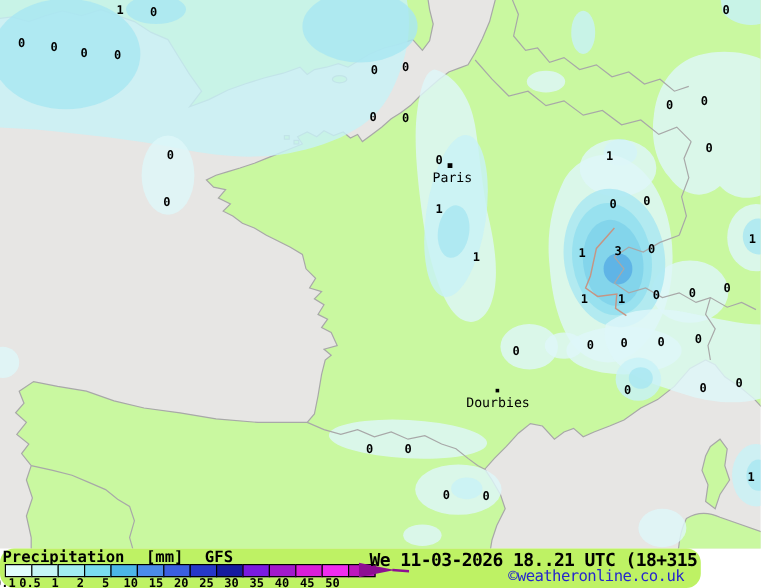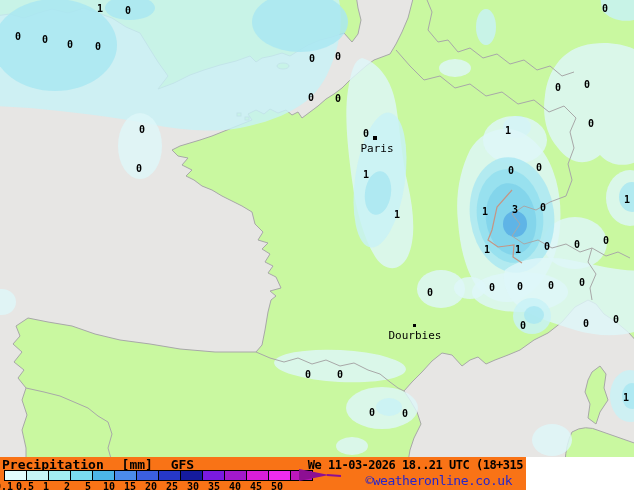--- a/index.html
+++ b/index.html
@@ -13,32 +13,32 @@
   #mapwrap{position:absolute;left:0;top:0;width:634px;height:457px;}
   svg{display:block;}
   .landfill{fill:var(--land);stroke:var(--coast);stroke-width:1;}
   .borderline{fill:none;stroke:var(--coast);stroke-width:1;}
   .riverline{fill:none;stroke:var(--river);stroke-width:1.2;}
   .pr{stroke:none;fill-opacity:.82;}
   .p01{fill:var(--p01);} .p05{fill:var(--p05);} .p1{fill:var(--p1);}
   .p3{fill:var(--p3);} .p2{fill:var(--p2);} .p5{fill:var(--p5);}
   .vlabel{font:bold 10px "DejaVu Sans Mono",monospace;fill:var(--ink);text-anchor:middle;}
   .city{font:11px "DejaVu Sans Mono",monospace;fill:var(--ink);text-anchor:middle;}
-  #footer{position:absolute;left:0;top:457px;width:526px;height:33px;background:#f97316;}
+  #footer{position:absolute;left:0;top:457px;width:584px;height:33px;background:#bef264;border-radius:12px;}
   #legend-title{position:absolute;left:2px;top:0px;font-size:13px;font-weight:bold;
                 color:var(--ink);white-space:nowrap;letter-spacing:0;}
   #legend-title .gap{display:inline-block;width:10px;}
   #legend-bar{position:absolute;left:4px;top:13px;display:flex;}
   #legend-bar .box{width:21px;height:9px;border:1px solid #000;margin-left:-1px;}
   #legend-bar .box:first-child{margin-left:0;}
   #legend-arrow{position:absolute;left:299px;top:11px;}
   #legend-ticks{position:absolute;left:0;top:24px;width:360px;height:10px;}
   #legend-ticks span{position:absolute;top:0;transform:translateX(-50%);
                      font-size:10px;font-weight:bold;color:var(--ink);white-space:nowrap;}
-  #datetime{position:absolute;right:3px;top:1px;font-size:12px;font-weight:bold;
+  #datetime{position:absolute;right:3px;top:1px;font-size:15px;font-weight:bold;
             color:var(--ink);white-space:nowrap;letter-spacing:-0.5px;}
   #copyright{position:absolute;right:14px;top:16px;font-size:13px;color:var(--copy);
              white-space:nowrap;letter-spacing:-0.5px;}
 </style>
 </head>
 <body>
 
 <div id="screen">
 
   <div id="mapwrap">

